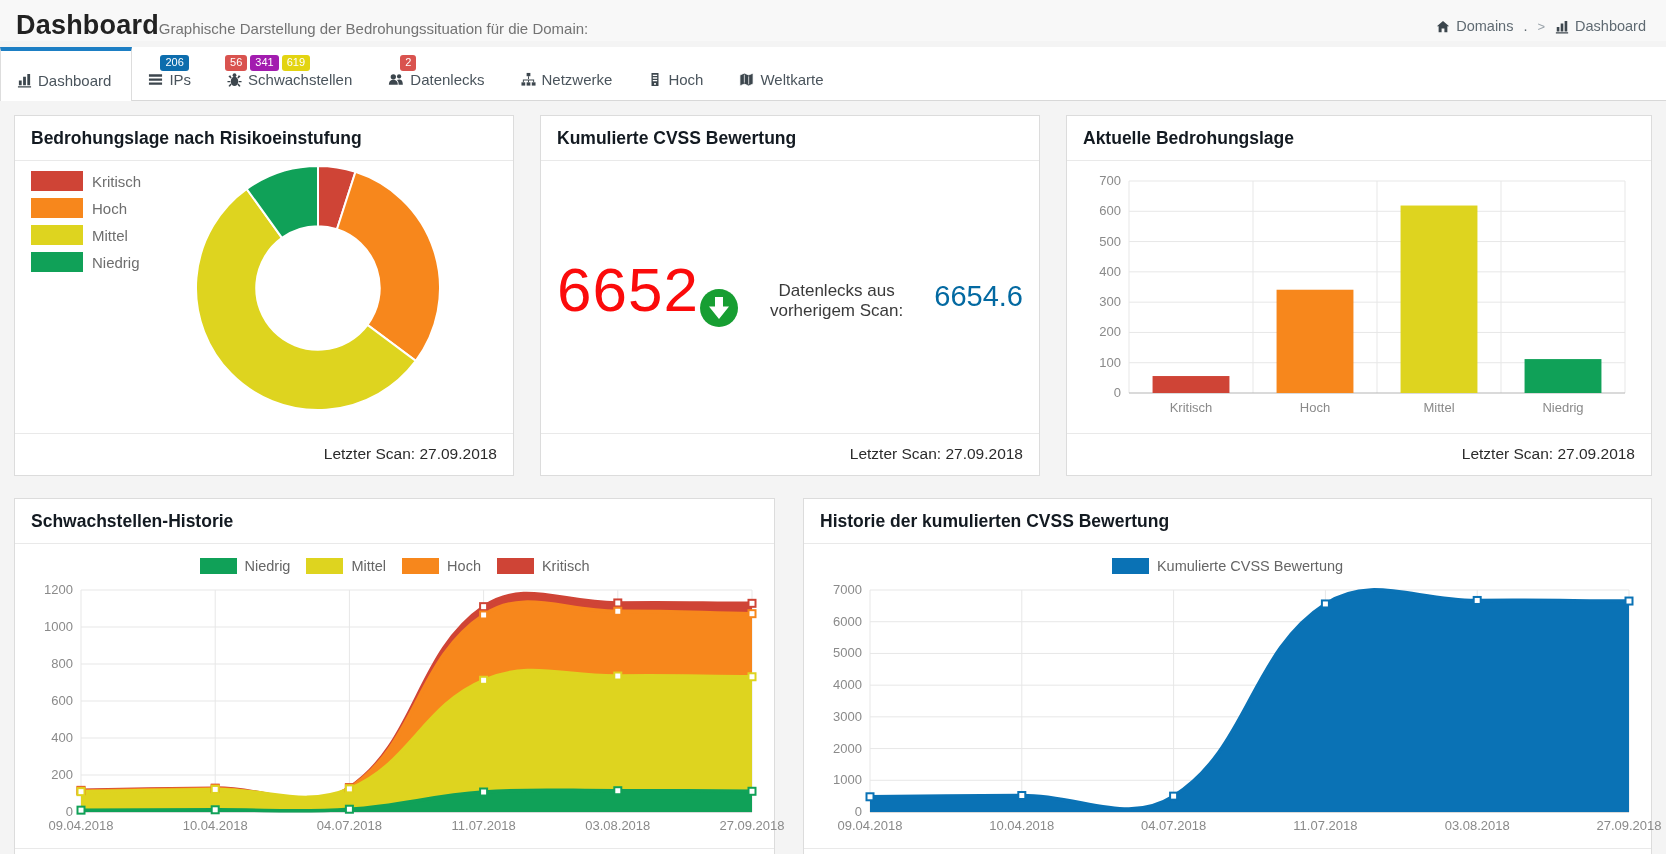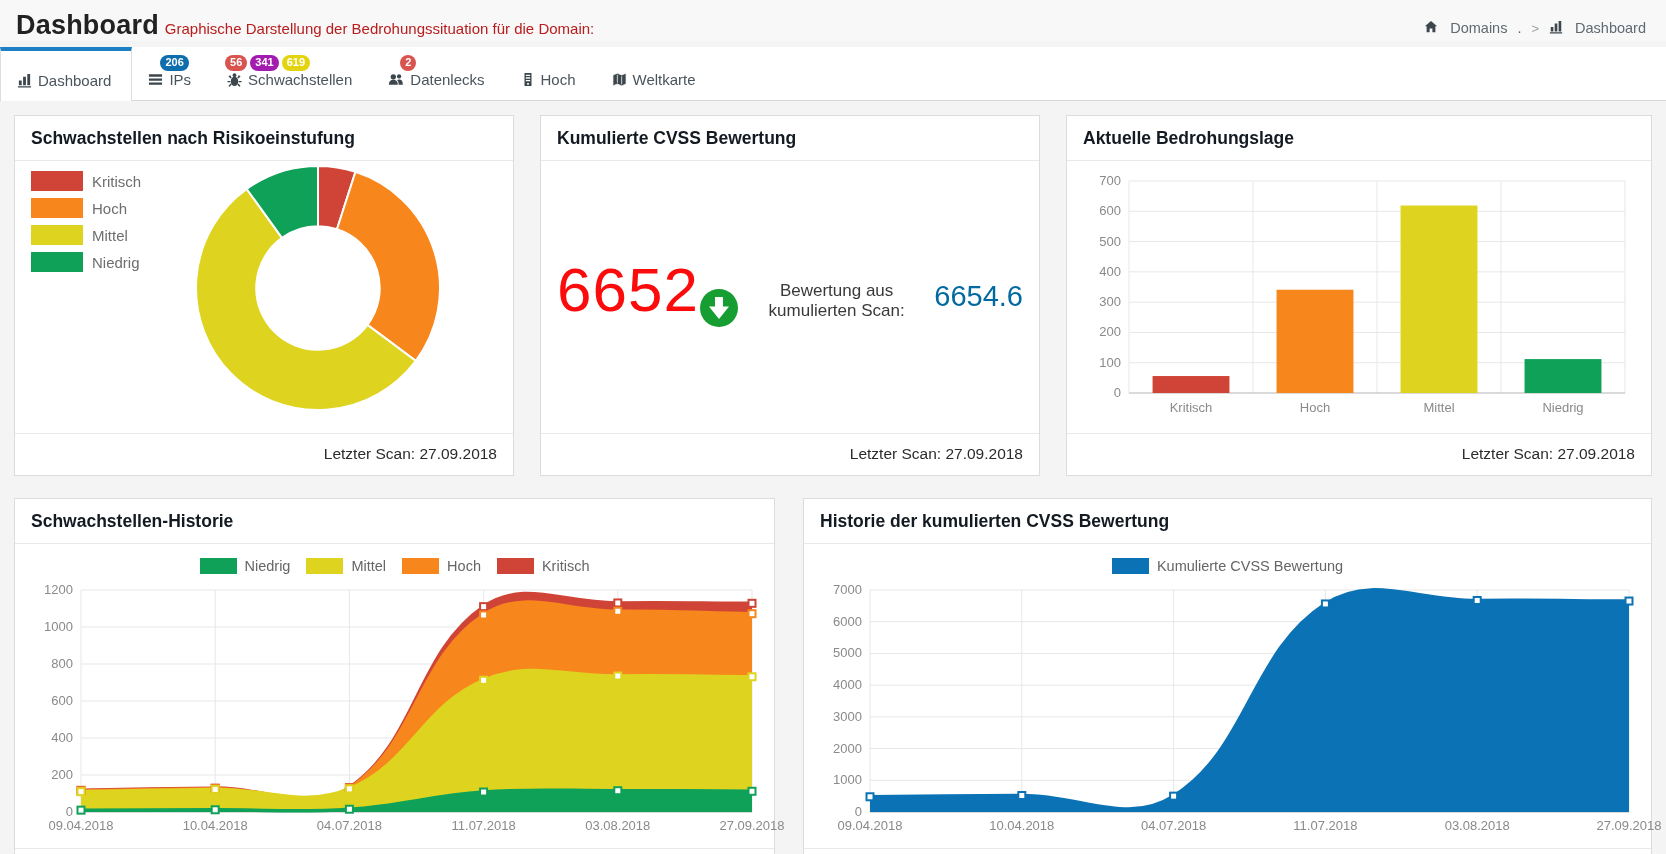--- a/index.html
+++ b/index.html
@@ -2,36 +2,36 @@
 <html><head>
 <meta charset="utf-8">
 <style>
   * { box-sizing: border-box; margin: 0; padding: 0; }
   html,body { width:1666px; height:854px; overflow:hidden; }
   body { background:#f4f4f4; font-family:"Liberation Sans", sans-serif; color:#333; }
 
   
   .hdr { display:flex; align-items:baseline; padding:10px 16px 0 16px; background:#f8f8f8; }
   .hdr h1 { font-size:27px; font-weight:bold; color:#222; letter-spacing:.2px; }
-  .hdr .subtitle { font-size:15px; color:#b91c1c; margin-left:6px; }
+  .hdr .subtitle { font-size:15px; color:#737373; margin-left:0; }
   .breadcrumb { margin-left:auto; display:flex; align-items:center; gap:10px; font-size:14.5px; color:#5f6a72; padding-right:4px; }
-  .bc-item { display:flex; align-items:flex-start; gap:12px; }
+  .bc-item { display:flex; align-items:flex-end; gap:6px; }
   .bc-sep { color:#9aa3aa; font-size:13px; }
   .bc-domain { color:#5f6a72; }
   .breadcrumb svg { fill:#3c464d; }
 
   
   .tabs { display:flex; background:#fff; border-bottom:1px solid #d8d8d8; margin-top:6px; align-items:stretch; }
   .tab { position:relative; display:flex; align-items:flex-end; gap:6px; padding:20px 20px 12px 16px;
          font-size:15px; color:#4a545c; border-top:4px solid transparent; cursor:pointer; white-space:nowrap; }
   .tab svg { fill:#3c464d; margin-bottom:1px; }
   .tab.active { border-top-color:#1d7fc4; border-left:1px solid #ddd; border-right:1px solid #ddd; margin-bottom:-1px; background:#fff; }
   .badges { position:absolute; top:4px; left:28px; display:flex; gap:3px; }
   .tab .badges.at-icon { left:14px; }
-  .badge { font-size:11px; font-weight:bold; color:#fff; padding:1px 5px 2px 5px; border-radius:8px; line-height:13px; }
+  .badge { font-size:11px; font-weight:normal; color:#fff; padding:1px 5px 2px 5px; border-radius:3px; line-height:13px; }
 
   
   main { padding:14px 14px 0 14px; }
   .row1 { display:grid; grid-template-columns:500px 500px 1fr; gap:26px; }
   .row2 { display:grid; grid-template-columns:761px 1fr; gap:28px; margin-top:22px; }
   .card { background:#fff; border:1px solid #dcdcdc; display:flex; flex-direction:column; }
   .card-title { padding:12px 16px 11px 16px; font-size:17.5px; font-weight:bold; color:#131a21; border-bottom:1px solid #e9e9e9; }
   .card-body { padding:10px 16px; position:relative; flex:1; }
   .card-footer { border-top:1px solid #e9e9e9; padding:11px 16px; font-size:15.5px; color:#2b2b2b; min-height:42px;text-align:right; }
 
@@ -119,38 +119,48 @@
       </span>
     <svg width="16" height="15" viewBox="0 0 18 16">
         <circle cx="6" cy="5" r="3"></circle>
         <circle cx="12.5" cy="4.6" r="2.4"></circle>
         <path d="M1 14 c0-4 2.2-5.6 5-5.6 s5 1.6 5 5.6 Z"></path>
         <path d="M12 14 c0-2.6-.7-4.3-2-5.3 .8-.5 1.6-.7 2.5-.7 2.3 0 4.2 1.3 4.2 6 Z"></path>
       </svg>
     <span>Datenlecks</span>
   </div>
   <div class="tab">
+    <svg width="15" height="15" viewBox="0 0 16 16">
+        <rect x="6" y="1" width="4" height="3.5"></rect>
+        <rect x="0.5" y="11" width="4" height="3.5"></rect>
+        <rect x="6" y="11" width="4" height="3.5"></rect>
+        <rect x="11.5" y="11" width="4" height="3.5"></rect>
+        <path d="M7.5 4.5 h1 v3 h-1 Z M2 8 h12 v1 H2 Z M2 8 h1 v3 H2 Z M7.5 8 h1 v3 h-1 Z M13 8 h1 v3 h-1 Z"></path>
+      </svg>
+    <span>Netzwerke</span>
+  </div>
+  <div class="tab">
     <svg width="14" height="15" viewBox="0 0 16 16">
         <path d="M4 0.5 H12 V15.5 H4 Z M5.5 2.5 h5 v1.6 h-5 Z M5.5 5.5 h5 v1.6 h-5 Z M5.5 8.5 h5 v1.6 h-5 Z M7 12 h2 v2 H7 Z" fill-rule="evenodd"></path>
       </svg>
     <span>Hoch</span>
   </div>
   <div class="tab">
     <svg width="15" height="15" viewBox="0 0 16 16">
         <path d="M1 3.2 5.7 1.2 10.3 3.2 15 1.2 V12.8 L10.3 14.8 5.7 12.8 1 14.8 Z M5.7 2.8 V11.4 M10.3 4.6 V13.2" stroke="#fff" stroke-width="0.8"></path>
       </svg>
     <span>Weltkarte</span>
   </div>
 </nav>
 
 <main>
   <div class="row1">
 
     <section class="card">
-      <div class="card-title">Schwachstellen nach Risikoeinstufung</div>
+      <div class="card-title">Bedrohungslage nach Risikoeinstufung</div>
       <div class="card-body donut-body">
         <div class="legend-v">
             <div class="legend-item">
               <span class="swatch" style="background: rgb(207, 68, 54);"></span>
               <span>Kritisch</span>
             </div>
             <div class="legend-item">
               <span class="swatch" style="background: rgb(247, 135, 28);"></span>
               <span>Hoch</span>
             </div>
@@ -178,21 +188,21 @@
     <section class="card">
       <div class="card-title">Kumulierte CVSS Bewertung</div>
       <div class="card-body cvss-body">
         <div class="cvss-value">6652</div>
         <div class="cvss-arrow">
           <svg width="40" height="40" viewBox="0 0 40 40">
               <circle cx="20" cy="20" r="19" fill="#179e32"></circle>
               <path d="M16 9 h8 v9.5 h6 L20 31 10 18.5 h6 Z" fill="#fff"></path>
             </svg>
         </div>
-        <div class="cvss-prev-label">Bewertung aus kumulierten Scan:</div>
+        <div class="cvss-prev-label">Datenlecks aus vorherigem Scan:</div>
         <div class="cvss-prev-value">6654.6</div>
       </div>
       <div class="card-footer">Letzter Scan: 27.09.2018</div>
     </section>
 
     <section class="card">
       <div class="card-title">Aktuelle Bedrohungslage</div>
       <div class="card-body">
         <div class="chart-bar">
             <svg width="552" height="252" viewBox="0 0 552 252">

